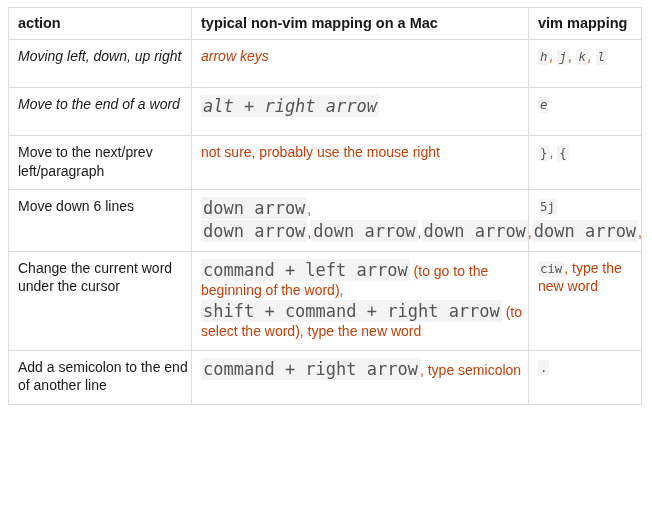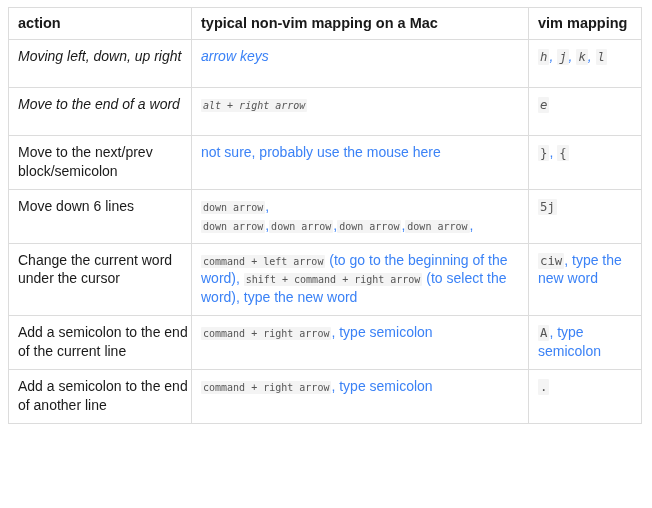--- a/index.html
+++ b/index.html
@@ -68,32 +68,32 @@
   tr.r-head  td, tr.r-head  th { height: 12px; }
   tr.h48  td { height: 31px; font-style: italic; }
   tr.h56  td { height: 39px; }
   tr.h49  td { height: 32px; }
   tr.h70  td { height: 53px; margin-top: 36px; }
   tr.h44  td { height: 27px; }
   tr.h43  td { height: 26px; }
 
   code, .code {
     font-family: "DejaVu Sans Mono", "Liberation Mono", monospace;
-    font-size: 10px;
+    font-size: 17px;
     background: #f4f4f4;
     color: #555555;
     padding: 1px 2px;
     border-radius: 1px;
     white-space: pre;
   }
 
   .plain {
     font-family: "Liberation Sans", sans-serif;
     font-size: 14px;
-    color: #3b82f6;
+    color: #c2410c;
   }
 
   td.cell-mapping { line-height: 1.5; }
   td.cell-vim     { line-height: 1.45; }
 
   td.cell-vim code { font-size: 12.3px; }
 </style>
 </head>
 <body>
 
@@ -117,39 +117,34 @@
             <td class="cell-action">Moving left, down, up right</td>
             <td class="cell-mapping"><span class="plain">arrow keys</span></td>
             <td class="cell-vim"><code class="code">h</code><span class="plain">, </span><code class="code">j</code><span class="plain">, </span><code class="code">k</code><span class="plain">, </span><code class="code">l</code></td>
           </tr>
           <tr class="h48">
             <td class="cell-action">Move to the end of a word</td>
             <td class="cell-mapping"><code class="code">alt + right arrow</code></td>
             <td class="cell-vim"><code class="code">e</code></td>
           </tr>
           <tr class="h49">
-            <td class="cell-action">Move to the next/prev block/semicolon</td>
-            <td class="cell-mapping"><span class="plain">not sure, probably use the mouse here</span></td>
+            <td class="cell-action">Move to the next/prev left/paragraph</td>
+            <td class="cell-mapping"><span class="plain">not sure, probably use the mouse right</span></td>
             <td class="cell-vim"><code class="code">}</code><span class="plain">, </span><code class="code">{</code></td>
           </tr>
           <tr class="h49">
             <td class="cell-action">Move down 6 lines</td>
             <td class="cell-mapping"><code class="code">down arrow</code><span class="plain">, </span><code class="code">down arrow</code><span class="plain">,</span><code class="code">down arrow</code><span class="plain">,</span><code class="code">down arrow</code><span class="plain">,</span><code class="code">down arrow</code><span class="plain">,</span></td>
             <td class="cell-vim"><code class="code">5j</code></td>
           </tr>
           <tr class="h70">
             <td class="cell-action">Change the current word under the cursor</td>
             <td class="cell-mapping"><code class="code">command + left arrow</code><span class="plain"> (to go to the beginning of the word), </span><code class="code">shift + command + right arrow</code><span class="plain"> (to select the word), type the new word</span></td>
             <td class="cell-vim"><code class="code">ciw</code><span class="plain">, type the new word</span></td>
           </tr>
-          <tr class="h44">
-            <td class="cell-action">Add a semicolon to the end of the current line</td>
-            <td class="cell-mapping"><code class="code">command + right arrow</code><span class="plain">, type semicolon</span></td>
-            <td class="cell-vim"><code class="code">A</code><span class="plain">, type semicolon</span></td>
-          </tr>
           <tr class="h43">
             <td class="cell-action">Add a semicolon to the end of another line</td>
             <td class="cell-mapping"><code class="code">command + right arrow</code><span class="plain">, type semicolon</span></td>
             <td class="cell-vim"><code class="code">.</code></td>
           </tr>
         </tbody>
     </table>
   </div>
 </div>
 

